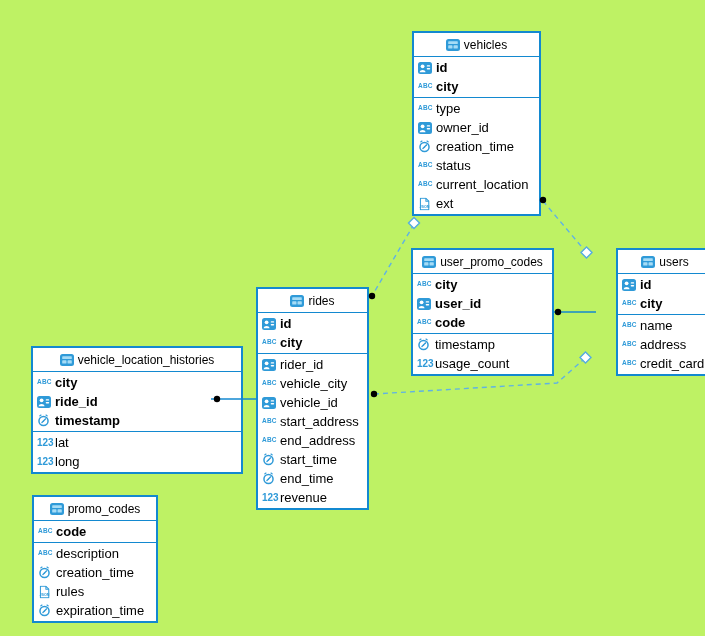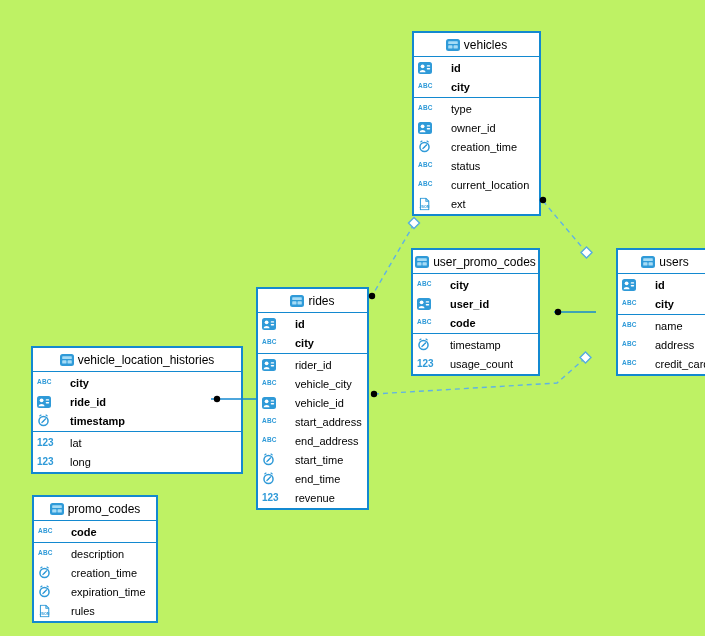--- a/index.html
+++ b/index.html
@@ -6,21 +6,21 @@
   .canvas{position:relative;width:705px;height:636px;background:#bef264;overflow:hidden;
           font-family:"Liberation Sans",sans-serif;color:#000;}
   .erd-table{position:absolute;box-sizing:border-box;border:2px solid #1389d0;background:#fff;}
   .thead{height:23px;display:flex;align-items:center;justify-content:center;gap:4px;
          border-bottom:1px solid #1389d0;}
   .ttitle{font-size:12px;color:#000;white-space:nowrap;}
   .sec{padding:1px 0;}
   .sec.rest{border-top:1px solid #1389d0;}
   .row{height:19px;display:flex;align-items:center;padding-left:4px;}
   .icell{width:18px;flex:none;display:flex;align-items:center;justify-content:flex-start;}
-  .fname{font-size:11px;white-space:nowrap;margin-left:15px;}
+  .fname{font-size:13px;white-space:nowrap;}
   .pk .fname{font-weight:bold;}
   .ticon{font-size:6.5px;font-weight:bold;color:#2f9ad8;line-height:1;letter-spacing:.2px;}
   .ticon.num{font-size:10px;letter-spacing:0;}
   .wires{position:absolute;left:0;top:0;pointer-events:none;}
   .wires .dash{stroke:#5fb2e4;stroke-width:1.4;stroke-dasharray:5 4;fill:none;}
   .wires .solid{stroke:#1389d0;stroke-width:1.4;fill:none;}
   .wires .dot{fill:#000;}
   .wires .diamond{fill:#fff;stroke:#54abdf;stroke-width:1.4;}
   .defs-holder{position:absolute;width:0;height:0;overflow:hidden;}
 </style>
@@ -123,21 +123,21 @@
         <span class="icell">
             <svg width="13" height="14" viewBox="0 0 14 14">
               <use href="#i-json"></use>
             </svg>
           </span>
         <span class="fname">ext</span>
       </div>
     </div>
   </div>
 
-  <div class="erd-table" style="left:411px;top:248px;width:129px;">
+  <div class="erd-table" style="left:411px;top:248px;width:143px;">
     <div class="thead">
       <span class="icell" style="width:auto">
           <svg width="14" height="12" viewBox="0 0 14 12">
             <use href="#i-table"></use>
           </svg>
         </span>
       <span class="ttitle">user_promo_codes</span>
     </div>
     <div class="sec">
       <div class="row pk">
@@ -384,36 +384,36 @@
           </span>
         <span class="fname">description</span>
       </div>
       <div class="row">
         <span class="icell">
             <svg width="13" height="13" viewBox="0 0 14 14">
               <use href="#i-clock"></use>
             </svg>
           </span>
         <span class="fname">creation_time</span>
-      </div>
-      <div class="row">
-        <span class="icell">
-            <svg width="13" height="13" viewBox="0 0 14 14">
-              <use href="#i-clock"></use>
-            </svg>
-          </span>
-        <span class="fname">expiration_time</span>
       </div>
       <div class="row">
         <span class="icell">
             <svg width="13" height="14" viewBox="0 0 14 14">
               <use href="#i-json"></use>
             </svg>
           </span>
         <span class="fname">rules</span>
+      </div>
+      <div class="row">
+        <span class="icell">
+            <svg width="13" height="13" viewBox="0 0 14 14">
+              <use href="#i-clock"></use>
+            </svg>
+          </span>
+        <span class="fname">expiration_time</span>
       </div>
     </div>
   </div>
 
   <svg class="wires" width="705" height="636" viewBox="0 0 705 636">
     <g>
       <line class="dash" x1="414" y1="224" x2="372" y2="296"></line>
       <path class="diamond" d="M414,217.5 L419.5,223 L414,228.5 L408.5,223 Z"></path>
       <circle class="dot" cx="372" cy="296" r="3.2"></circle>
     </g>

